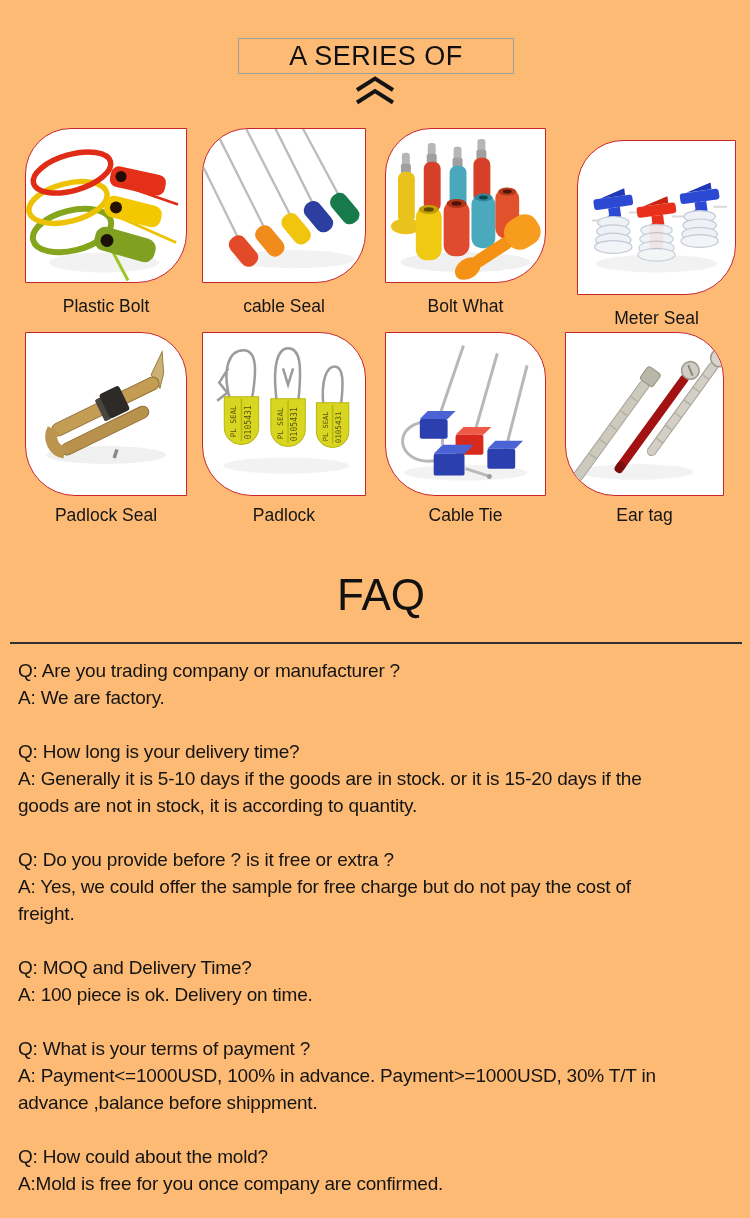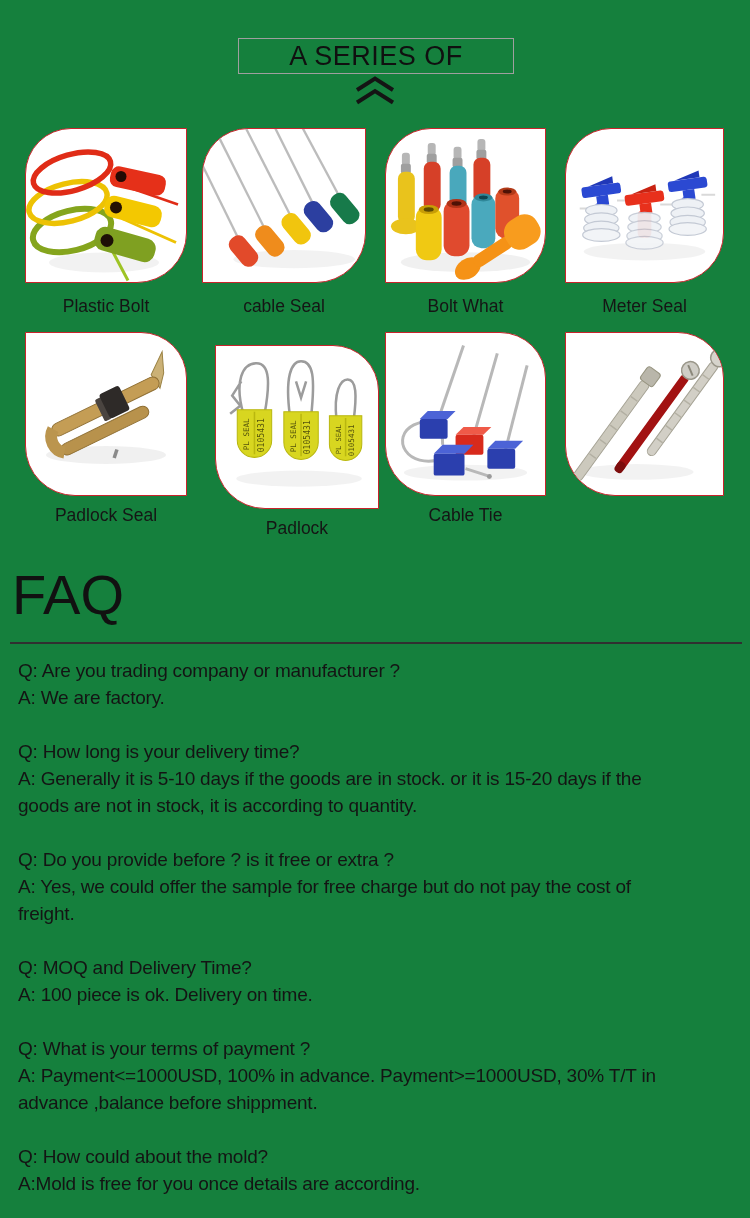--- a/index.html
+++ b/index.html
@@ -1,16 +1,16 @@
 <!DOCTYPE html>
 <html><head>
 <meta charset="utf-8">
 <style>
   html,body{margin:0;padding:0;background:#fff;}
-  .page{position:relative;width:750px;height:1218px;background:#15803d;overflow:hidden;
+  .page{position:relative;width:750px;height:1218px;background:#fdba74;overflow:hidden;
         font-family:"Liberation Sans",sans-serif;color:#141414;}
   
   .hero{position:relative;width:750px;height:556px;}
   .title-box{position:absolute;left:238px;top:38px;width:274px;height:34px;
              border:1px solid #9f9f9f;display:flex;align-items:center;justify-content:center;}
   .title-box span{font-size:27px;letter-spacing:.5px;color:#101010;}
   .chev{position:absolute;left:353px;top:76px;}
   
   .cell{position:absolute;}
   .frame{position:absolute;inset:0;border:1.6px solid #c8242b;background:#fff;overflow:hidden;}
@@ -24,22 +24,22 @@
   .cm{position:absolute;width:26px;height:26px;pointer-events:none;}
   .cm::before{content:"";position:absolute;left:12px;top:0;width:1.6px;height:26px;background:#c8242b;}
   .cm::after{content:"";position:absolute;top:12px;left:0;height:1.6px;width:26px;background:#c8242b;}
   .cm.tl{left:-20px;top:-20px}.cm.tr{right:-20px;top:-20px}
   .cm.bl{left:-20px;bottom:-20px}.cm.br{right:-20px;bottom:-20px}
   
   .c1{left:25px;width:162px}.c2{left:202px;width:164px}.c3{left:385px;width:161px}.c4{left:565px;width:159px}
   .r1{top:128px;height:155px}.r2{top:332px;height:164px}
   
   .faq{position:relative;padding:0;}
-  .faq h1{margin:8px 0 0 12px;font-size:56px;line-height:62px;font-weight:400;
-          letter-spacing:0;color:#111;}
+  .faq h1{margin:8px 0 0 12px;font-size:44px;line-height:62px;font-weight:400;
+          letter-spacing:0;color:#111;text-align:center;}
   .faq .rule{margin:16px 8px 0 10px;border:none;border-top:2px solid #303030;}
   .qa-wrap{margin:13px 0 0 18px;width:724px;font-size:19px;line-height:27px;letter-spacing:-.2px;}
   .qa{margin:0 0 27px 0;}
   .qa p{margin:0;white-space:pre-line;}
   svg text{font-family:"DejaVu Sans Mono",monospace;}
 </style>
 </head>
 <body>
 
 <div class="page">
@@ -155,21 +155,21 @@
           </g>
         </svg>
         <i class="cm tl"></i>
         <i class="cm tr"></i>
         <i class="cm bl"></i>
         <i class="cm br"></i>
       </div>
       <figcaption class="cap">Bolt What</figcaption>
     </figure>
 
-    <figure class="cell c4 r1" style="margin:0">
+    <figure class="cell c4 r1" style="margin:12px">
       <div class="frame">
         <svg viewBox="0 0 160 150">
           <ellipse cx="80" cy="122" rx="62" ry="9" fill="#000" opacity="0.05"></ellipse>
           <path d="M14,78 h18 M52,70 h18 M96,74 h16 M138,64 h14" stroke="#d9d9d9" stroke-width="2" fill="none"></path>
 
           <g transform="translate(36,60)">
             <g transform="rotate(-8)">
                 <rect x="-20" y="-6" width="40" height="11" rx="3" fill="#2b49d2"></rect>
                 <polygon points="-13,-6 13,-13 13,-6" fill="#2038b8"></polygon>
                 <rect x="-6" y="5" width="12" height="10" fill="#2b49d2"></rect>
@@ -234,21 +234,21 @@
           <rect x="88" y="110" width="3.5" height="9" fill="#8a8a8a" transform="rotate(18 89 114)"></rect>
         </svg>
         <i class="cm tl"></i>
         <i class="cm tr"></i>
         <i class="cm bl"></i>
         <i class="cm br"></i>
       </div>
       <figcaption class="cap">Padlock Seal</figcaption>
     </figure>
 
-    <figure class="cell c2 r2" style="margin:13px">
+    <figure class="cell c2 r2" style="margin:0">
       <div class="frame">
         <svg viewBox="0 0 160 150">
           <ellipse cx="82" cy="126" rx="62" ry="8" fill="#000" opacity="0.05"></ellipse>
 
           <g transform="translate(38,14)">
             <path d="M-11,48 C-20,16 -12,-2 2,-2 C16,-2 15,20 10,48 M-13,16 L-22,30 L-14,40 L-24,48" fill="none" stroke="#9c9c9c" stroke-width="2.5"></path>
             <path d="M-17,44 h34 v30 a17,17 0 0 1 -17,17 a17,17 0 0 1 -17,-17 Z" fill="#d8d620" stroke="#b9b70f" stroke-width="1"></path>
             <line x1="0" y1="46" x2="0" y2="88" stroke="#b9b70f" stroke-width="1.5"></line>
             <text transform="translate(-5,84) rotate(-90)" font-size="7.5" fill="#55540c">PL SEAL</text>
             <text transform="translate(9,86) rotate(-90)" font-size="8" fill="#55540c">0105431</text>
@@ -335,20 +335,21 @@
             <path d="M-4,-38 h8 M-4,-22 h8 M-4,-6 h8 M-4,10 h8 M-4,26 h8 M-4,42 h8" stroke="#b4b1a4" stroke-width="1.5"></path>
             <circle cx="0" cy="-62" r="9" fill="#d6d4cc" stroke="#9a978a" stroke-width="1.5"></circle>
             <line x1="-5" y1="-65" x2="5" y2="-59" stroke="#8a877a" stroke-width="2"></line>
           </g>
         </svg>
         <i class="cm tl"></i>
         <i class="cm tr"></i>
         <i class="cm bl"></i>
         <i class="cm br"></i>
       </div>
+      <figcaption class="cap">Ear tag</figcaption>
     </figure>
 
   </div>
 
   <div class="faq">
     <h1>FAQ</h1>
     <hr class="rule">
     <div class="qa-wrap">
       <div class="qa">
         <p class="q">Q: Are you trading company or manufacturer ?</p>
@@ -368,18 +369,18 @@
         <p class="q">Q: MOQ and Delivery Time?</p>
         <p class="a">A: 100 piece is ok. Delivery on time.</p>
       </div>
       <div class="qa">
         <p class="q">Q: What is your terms of payment ?</p>
         <p class="a">A: Payment&lt;=1000USD, 100% in advance. Payment&gt;=1000USD, 30% T/T in
 advance ,balance before shippment.</p>
       </div>
       <div class="qa">
         <p class="q">Q: How could about the mold?</p>
-        <p class="a">A:Mold is free for you once details are according.</p>
+        <p class="a">A:Mold is free for you once company are confirmed.</p>
       </div>
     </div>
   </div>
 
 </div>
 
 </body></html>

